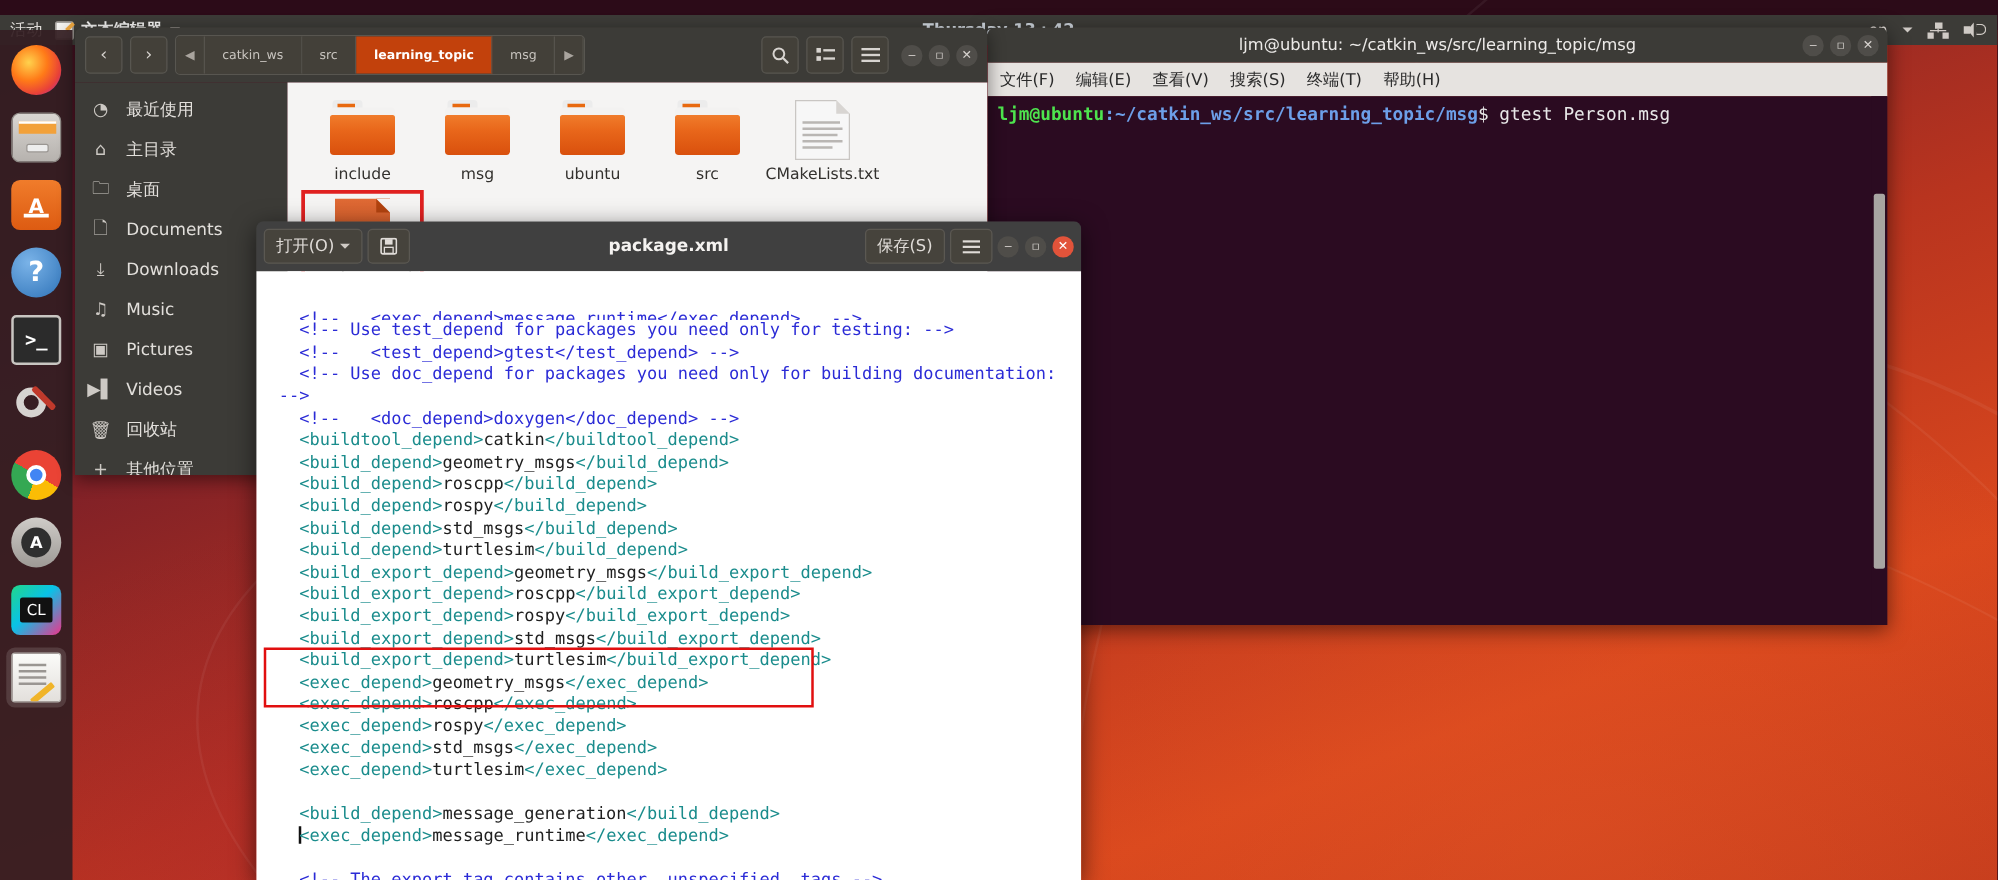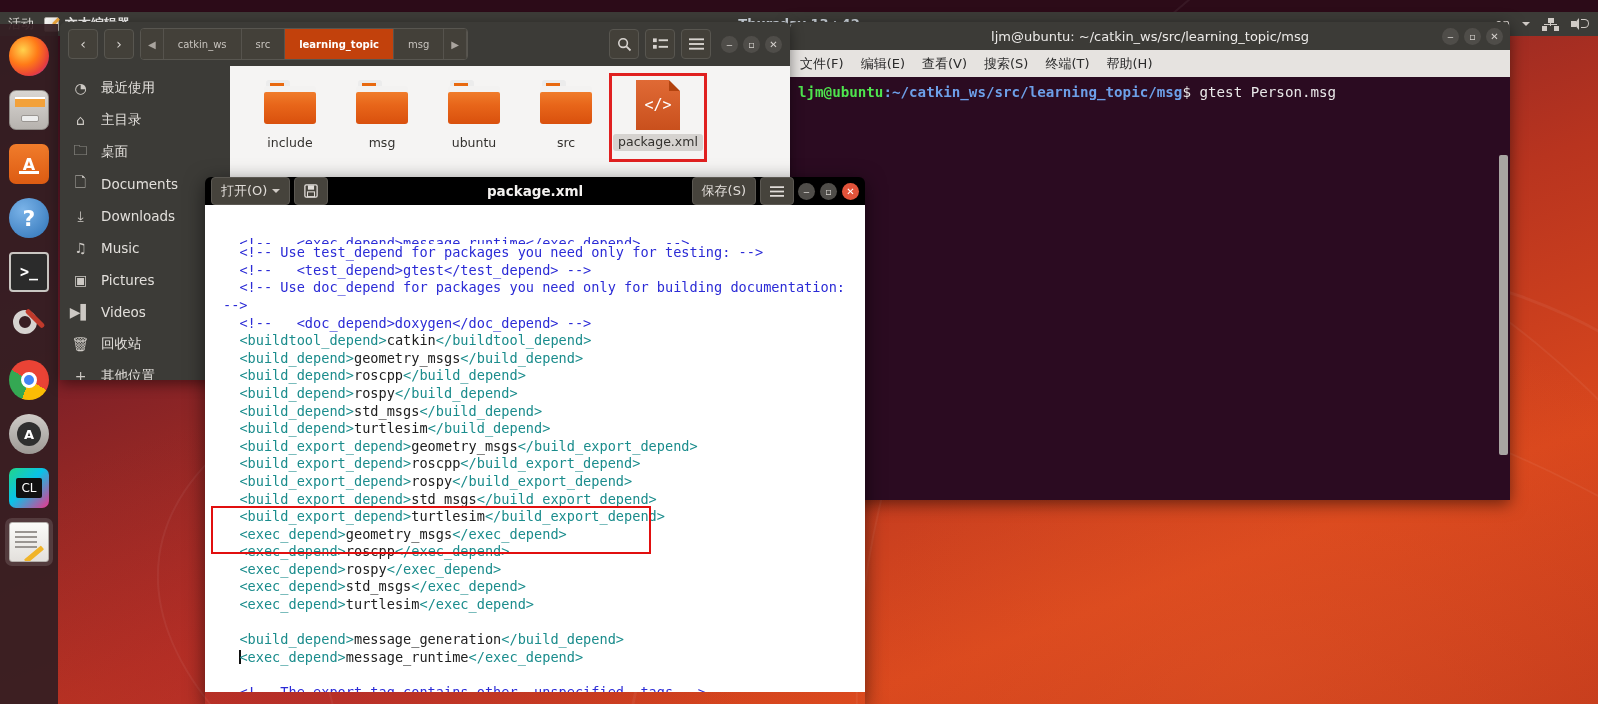--- a/index.html
+++ b/index.html
@@ -111,21 +111,21 @@
   .tpath { color:#6d9fe8; font-weight:bold; }
   .tdollar { color:#e8e8e8; }
   .tcmd { color:#e8e8e8; }
   .tcursor { display:inline-block; width:9px; height:16px; background:#e8e8e8; vertical-align:-3px; }
   #terminal .tscroll { position:absolute; right:0; top:0; width:13px; height:423px; background:#2b0b21;}
   #terminal .tscroll i { position:absolute; right:2px; top:78px; width:9px; height:300px; background:#a8a5a2; border-radius:2px; display:block;}
 
   
   #gedit { position:absolute; left:205px; top:177px; width:660px; height:527px;
      box-shadow:0 5px 20px rgba(0,0,0,0.55); border-radius:6px 6px 0 0; overflow:hidden;}
-  #gedit .ghdr { height:28px; background:#000000; display:flex; align-items:center; padding:0 6px; gap:4px; position:relative;}
+  #gedit .ghdr { height:40px; background:#404040; display:flex; align-items:center; padding:0 6px; gap:4px; position:relative;}
   .gbtn { height:28px; border:1px solid #5b5852; background:#46433c; border-radius:4px; color:#e0dcd8;
      display:flex;align-items:center;justify-content:center; padding:0 9px; font-size:13px; gap:5px;}
   .gtitlewrap { position:absolute; left:0; right:0; text-align:center; pointer-events:none;}
   .gtitle { color:#f4f2f0; font-size:13.5px; font-weight:bold; line-height:1.1;}
   .gsub { color:#b5b0ab; font-size:11px; line-height:1.3;}
   #gedit .doc { height:487px; background:#ffffff; padding:4px 0 0 0; position:relative;
      font-family:"DejaVu Sans Mono","Liberation Mono",monospace; font-size:13.6px; line-height:17.6px;
      overflow:hidden; color:#1e1e1e; white-space:pre-wrap;}
   #gedit .doc .pad { padding-left:18px; padding-right:6px; }
   .c-comment { color:#2b2bd6; }
@@ -369,20 +369,30 @@
         <div class="fileitem">
           <span class="folder-ico">
               <span class="tab">
                 <i></i>
               </span>
               <span class="bk"></span>
               <span class="fr"></span>
             </span>
           <span class="fname">src</span>
         </div>
+        <div class="fileitem">
+          <span class="txt-ico">
+            <span class="ln" style="top:16px;width:30px"></span>
+              <span class="ln" style="top:21px;width:32px"></span>
+            <span class="ln" style="top:26px;width:28px"></span>
+              <span class="ln" style="top:31px;width:32px"></span>
+            <span class="ln" style="top:36px;width:24px"></span>
+          </span>
+          <span class="fname">CMakeLists.txt</span>
+        </div>
         <div class="fileitem sel">
           <span class="xml-ico">&lt;/&gt;</span>
           <span class="fname">package.xml</span>
         </div>
       </div>
     </div>
   </div>
 
   <div id="gedit">
     <div class="ghdr">

